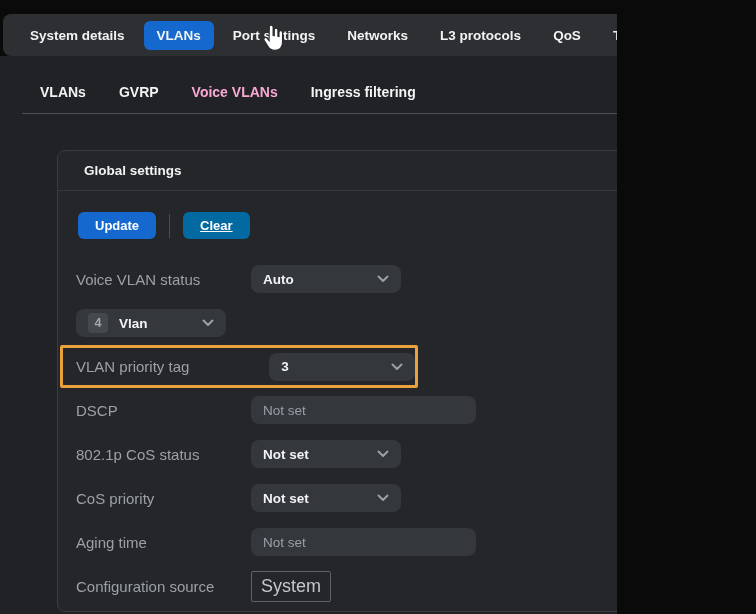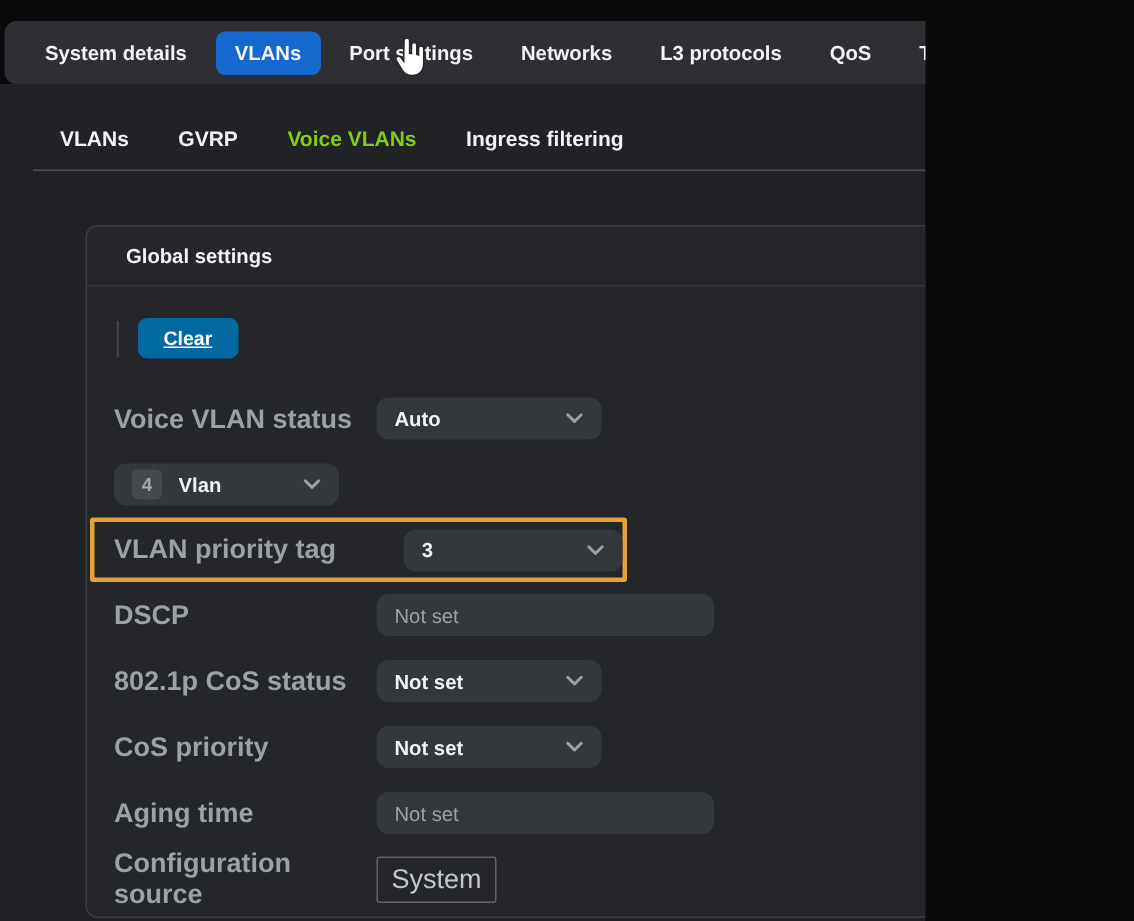--- a/index.html
+++ b/index.html
@@ -35,21 +35,21 @@
     color:var(--white);font-size:13.5px;font-weight:700;
     padding:7px 13px;border-radius:6px;white-space:nowrap;cursor:pointer;
   }
   .nav-item.active{background:var(--blue);}
 
   
   .subtabs{
     position:absolute;left:40px;top:84px;display:flex;gap:33px;align-items:center;
   }
   .subtab{color:var(--white);font-size:14px;font-weight:700;white-space:nowrap;cursor:pointer;}
-  .subtab.dimmed{color:#84cc16;}
+  .subtab.dimmed{color:#f9a8d4;}
   .subtab-divider{position:absolute;left:22px;right:0;top:113px;height:1px;background:#4d4f52;}
 
   
   .panel{
     position:absolute;left:57px;right:-12px;top:150px;height:462px;
     background:var(--panel-bg);
     border:1px solid var(--panel-border);
     border-radius:8px 0 0 8px;
   }
   .panel-header{
@@ -63,21 +63,21 @@
     height:27px;padding:0 17px;border:none;border-radius:6px;
     color:#fff;font-family:inherit;font-size:13px;font-weight:700;cursor:pointer;
     display:flex;align-items:center;justify-content:center;
   }
   .btn-update{background:var(--blue);}
   .btn-clear{background:#0369a1;text-decoration:underline;}
   .btn-divider{width:1px;height:24px;background:#4a4d50;}
 
   .rows{margin-top:18px;padding-left:18px;display:flex;flex-direction:column;}
   .row{display:flex;align-items:center;height:44px;}
-  .row-label{width:175px;color:var(--label);font-size:18px;font-weight:700;}
+  .row-label{width:175px;color:var(--label);font-size:15px;font-weight:400;}
   .row.highlight{
     margin-left:-16px;padding-left:13px;width:358px;height:43px;
     border:3px solid var(--orange);border-radius:2px;gap:24px;
   }
   .row.highlight .row-label{width:175px;}
 
   .dropdown{
     width:150px;height:28px;background:var(--control-bg);border-radius:8px;
     display:flex;align-items:center;padding:0 12px;cursor:pointer;
   }
@@ -124,20 +124,21 @@
     <div class="subtab">Ingress filtering</div>
   </div>
   <div class="subtab-divider"></div>
 
   <section class="panel">
     <div class="panel-header">
       <span class="panel-title">Global settings</span>
     </div>
 
     <div class="btn-row">
+      <button class="btn btn-update">Update</button>
       <div class="btn-divider"></div>
       <button class="btn btn-clear">Clear</button>
     </div>
 
     <div class="rows">
 
       <div class="row">
         <span class="row-label">Voice VLAN status</span>
         <div class="dropdown">
           <span class="val">Auto</span>

